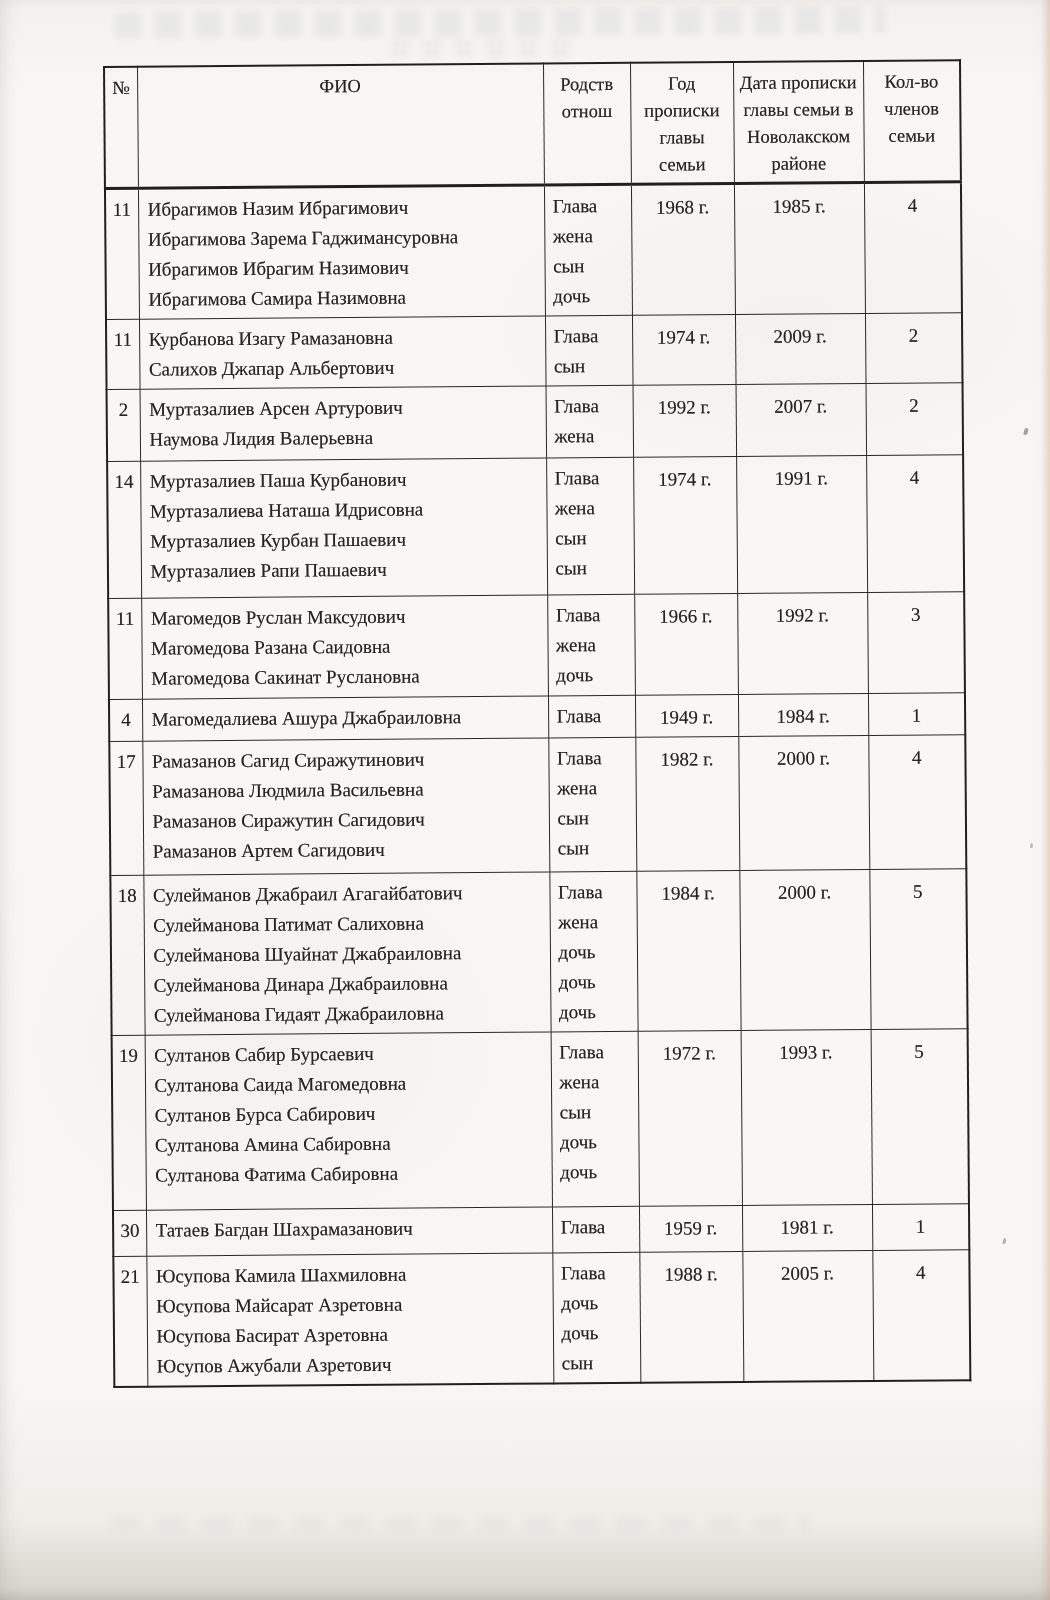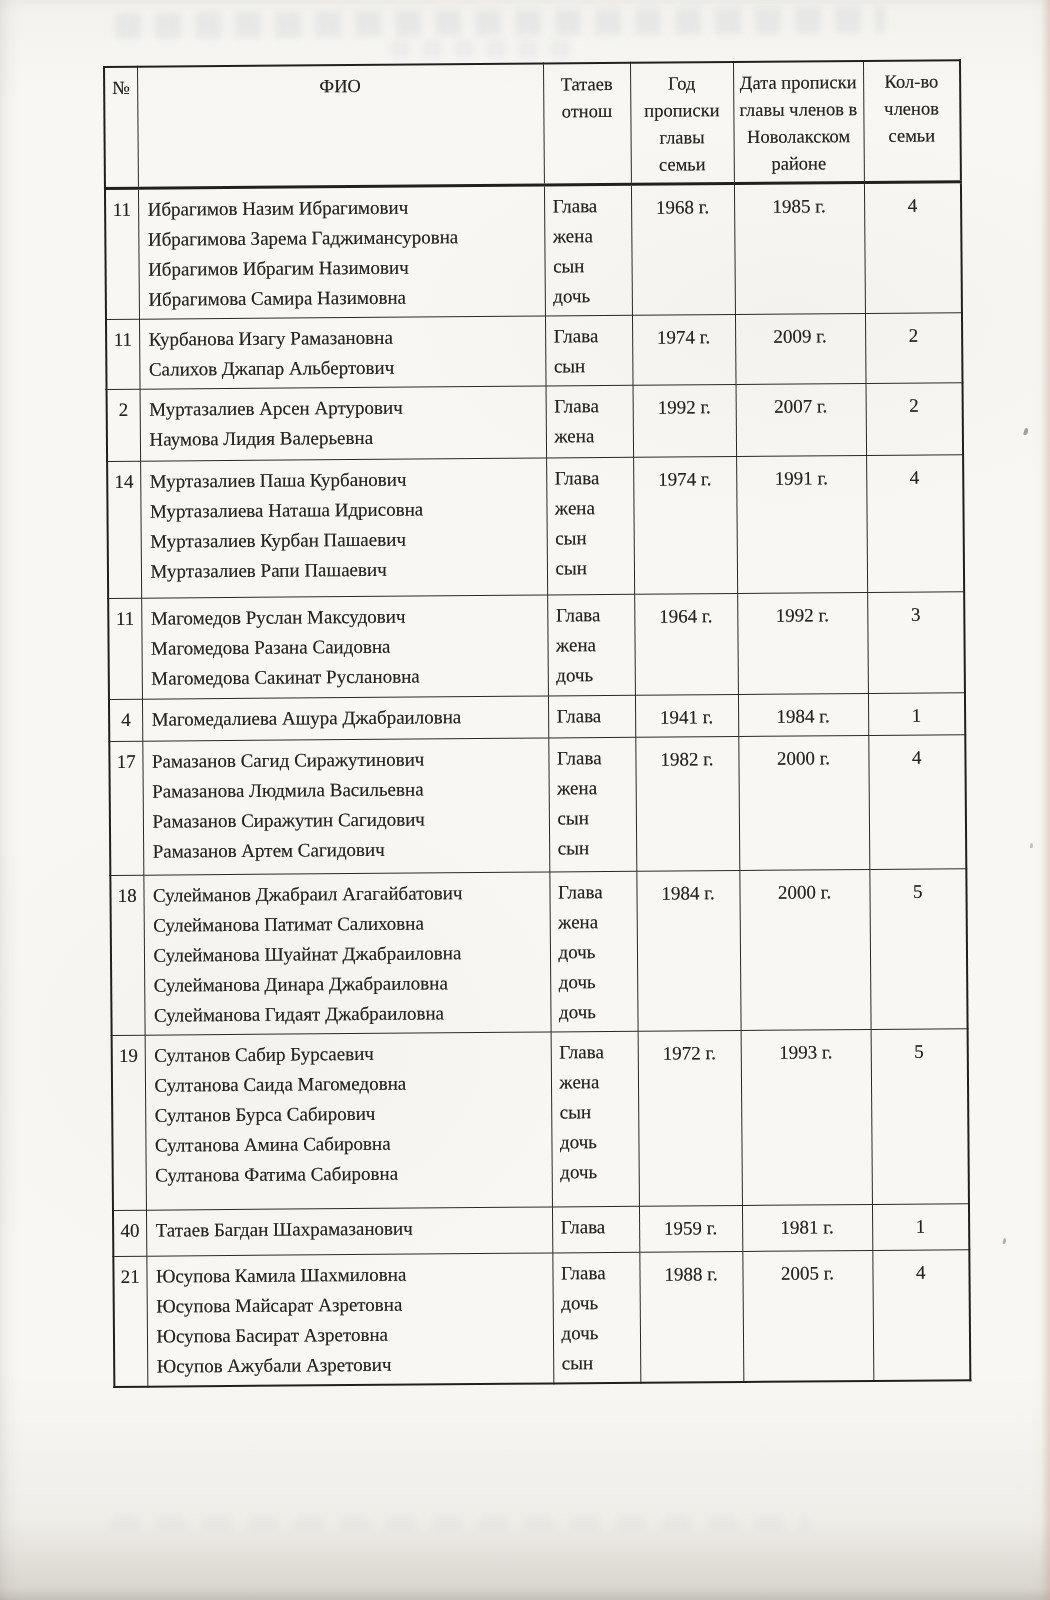--- a/index.html
+++ b/index.html
@@ -111,23 +111,23 @@
       <col style="width:406px">
       <col style="width:87px">
       <col style="width:103px">
       <col style="width:130px">
       <col style="width:97px">
     </colgroup>
     <thead>
       <tr>
         <th>№</th>
         <th>ФИО</th>
-        <th>Татаев отнош</th>
+        <th>Родств отнош</th>
         <th>Год прописки главы семьи</th>
-        <th>Дата прописки главы членов в Новолакском районе</th>
+        <th>Дата прописки главы семьи в Новолакском районе</th>
         <th>Кол-во членов семьи</th>
       </tr>
     </thead>
     <tbody>
       <tr style="height:125px">
         <td class="c-num">11</td>
         <td class="c-names">Ибрагимов Назим Ибрагимович
 Ибрагимова Зарема Гаджимансуровна
 Ибрагимов Ибрагим Назимович
 Ибрагимова Самира Назимовна</td>
@@ -174,29 +174,29 @@
         <td class="c-cnt">4</td>
       </tr>
       <tr style="height:101px">
         <td class="c-num">11</td>
         <td class="c-names">Магомедов Руслан Максудович
 Магомедова Разана Саидовна
 Магомедова Сакинат Руслановна</td>
         <td class="c-rel">Глава
 жена
 дочь</td>
-        <td class="c-birth">1964 г.</td>
+        <td class="c-birth">1966 г.</td>
         <td class="c-reg">1992 г.</td>
         <td class="c-cnt">3</td>
       </tr>
       <tr style="height:39px">
         <td class="c-num">4</td>
         <td class="c-names">Магомедалиева Ашура Джабраиловна</td>
         <td class="c-rel">Глава</td>
-        <td class="c-birth">1941 г.</td>
+        <td class="c-birth">1949 г.</td>
         <td class="c-reg">1984 г.</td>
         <td class="c-cnt">1</td>
       </tr>
       <tr style="height:134px">
         <td class="c-num">17</td>
         <td class="c-names">Рамазанов Сагид Сиражутинович
 Рамазанова Людмила Васильевна
 Рамазанов Сиражутин Сагидович
 Рамазанов Артем Сагидович</td>
         <td class="c-rel">Глава
@@ -233,21 +233,21 @@
         <td class="c-rel">Глава
 жена
 сын
 дочь
 дочь</td>
         <td class="c-birth">1972 г.</td>
         <td class="c-reg">1993 г.</td>
         <td class="c-cnt">5</td>
       </tr>
       <tr style="height:46px">
-        <td class="c-num">40</td>
+        <td class="c-num">30</td>
         <td class="c-names">Татаев Багдан Шахрамазанович</td>
         <td class="c-rel">Глава</td>
         <td class="c-birth">1959 г.</td>
         <td class="c-reg">1981 г.</td>
         <td class="c-cnt">1</td>
       </tr>
       <tr style="height:125px">
         <td class="c-num">21</td>
         <td class="c-names">Юсупова Камила Шахмиловна
 Юсупова Майсарат Азретовна

